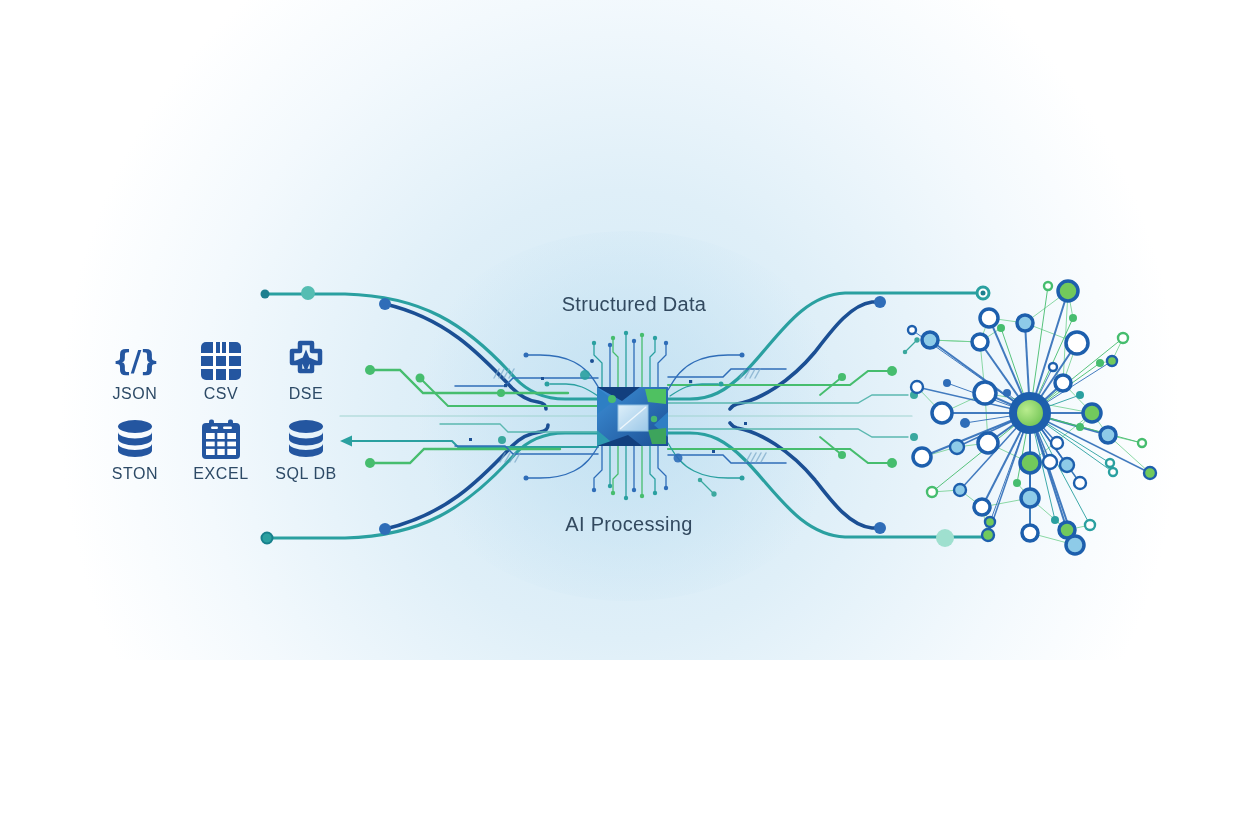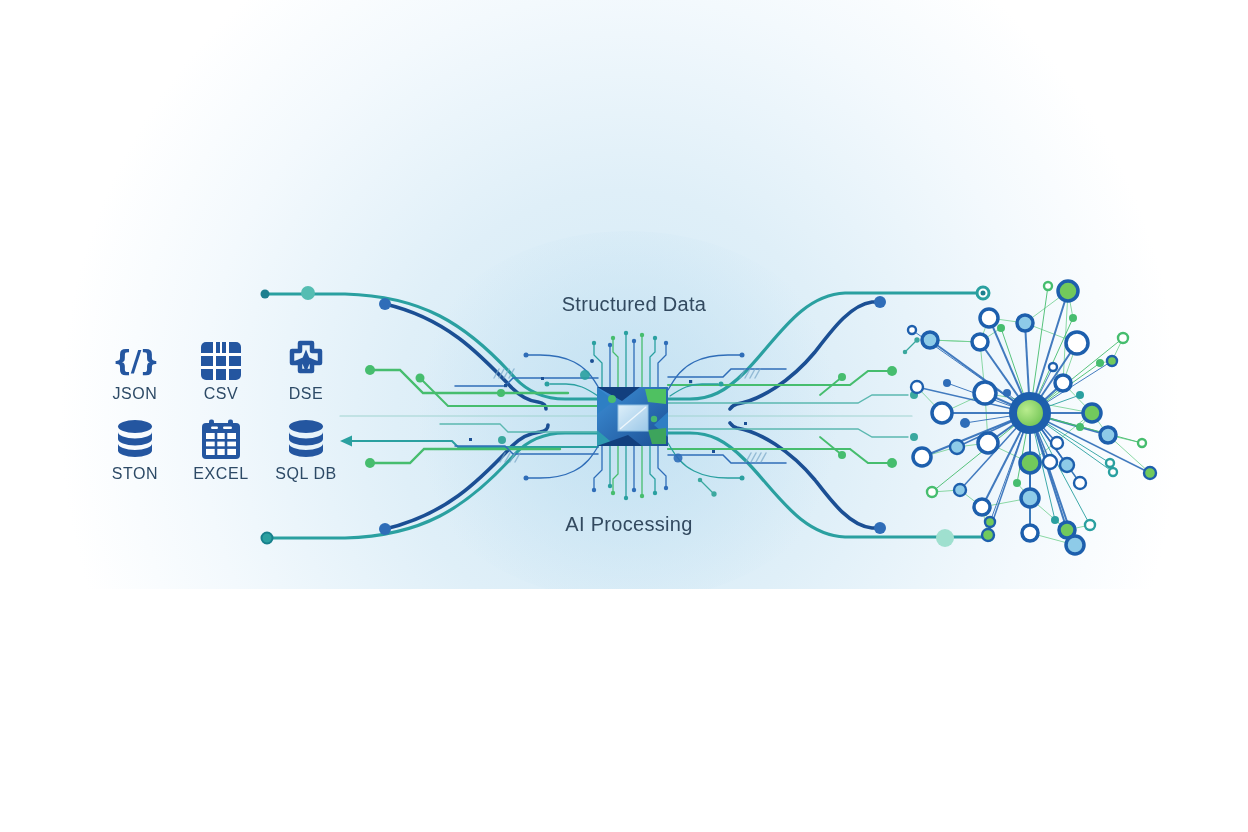--- a/index.html
+++ b/index.html
@@ -1,16 +1,16 @@
 <!DOCTYPE html>
 <html><head>
 <meta charset="utf-8">
 <style>
   html,body{margin:0;padding:0;background:#ffffff;}
-  .canvas{position:relative;width:1248px;height:589px;overflow:hidden;background:#ffffff;
+  .canvas{position:relative;width:1248px;height:660px;overflow:hidden;background:#ffffff;
           font-family:"Liberation Sans", sans-serif;}
   svg{position:absolute;left:0;top:0;}
   .stage-title{font-family:"Liberation Sans", sans-serif;font-size:20px;fill:#32495f;letter-spacing:.3px;}
   .src-label{font-family:"Liberation Sans", sans-serif;font-size:16px;fill:#2d4a66;letter-spacing:.6px;text-anchor:middle;}
 </style>
 </head>
 <body>
 
 <div class="canvas">
 <svg width="1248" height="832" viewBox="0 0 1248 832">

